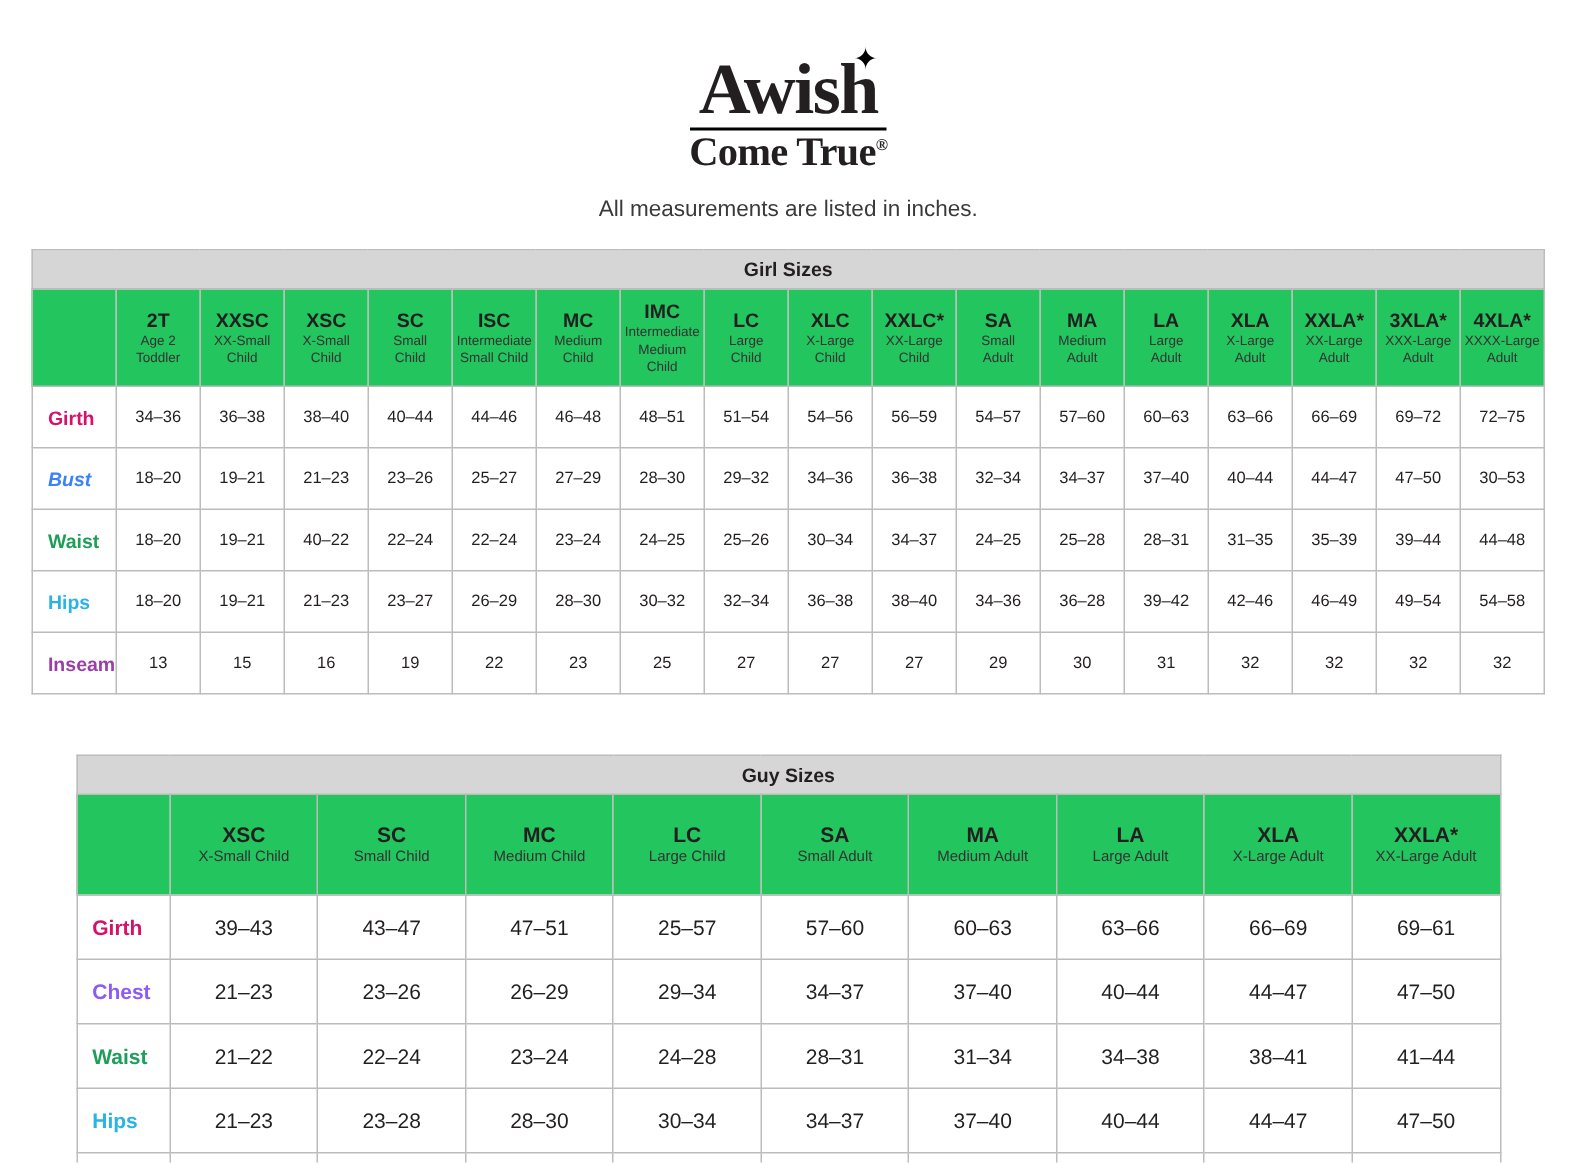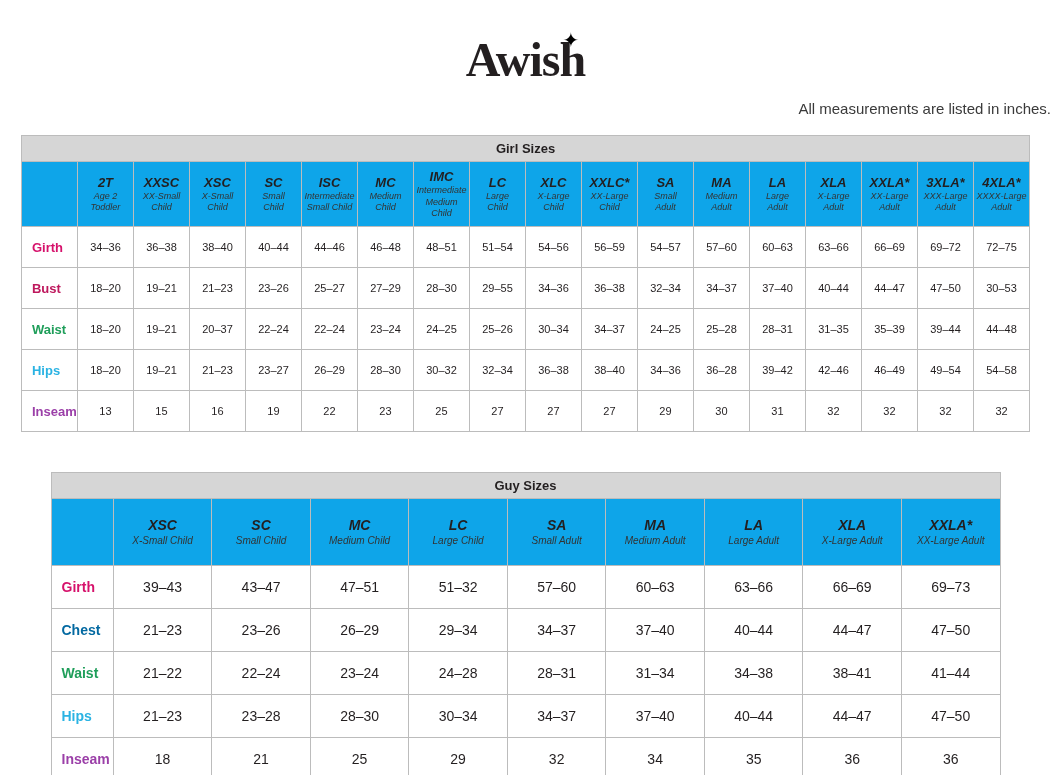--- a/index.html
+++ b/index.html
@@ -62,21 +62,21 @@
     vertical-align: super;
   }
   .main-title {
     font-family: "DejaVu Sans", sans-serif;
     font-weight: bold;
     font-size: 57px;
     letter-spacing: -1px;
     color: #1a1a1a;
   }
   .subtitle {
-    text-align: right;
+    text-align: center;
     font-size: 15px;
     color: #3a3a3a;
     margin-top: 16px;
     margin-bottom: 18px;
   }
 
   
   table {
     border-collapse: collapse;
     table-layout: fixed;
@@ -100,22 +100,21 @@
   .title-row td {
     background: #d6d6d6;
     font-weight: bold;
     font-size: 13px;
     padding: 5px 0;
     border: 1px solid #bcbcbc;
   }
   .head-row td {
     padding: 7px 2px;
     line-height: 1.25;
-    background: #0ea5e9;
-    font-style: italic;
+    background: #22c55e;
   }
   .head-row .abbr {
     font-weight: bold;
     font-size: 13px;
     display: block;
   }
   .head-row .desc {
     font-size: 9px;
     display: block;
     color: #333;
@@ -134,37 +133,38 @@
     font-size: 14px;
   }
   .guy-table .head-row td {
     height: 52px;
   }
   .guy-table .head-row .abbr { font-size: 14px; }
   .guy-table .head-row .desc { font-size: 10px; }
   .guy-table .row-label { font-size: 14px; }
 
   .c-girth { color: #d6116b; }
-  .c-bust  { color: #be185d; }
-  .c-chest { color: #0369a1; }
+  .c-bust  { color: #3b82f6; font-style: italic; }
+  .c-chest { color: #8b5cf6; }
   .c-waist { color: #1f9e5a; }
   .c-hips  { color: #2bb3e3; }
   .c-inseam{ color: #9b3fa8; }
 
   .spacer-between { height: 40px; }
 </style>
 </head>
 <body>
 
 <div class="page">
 
   <div class="header">
     <div class="logo">
       <span class="star">✦</span>
       <div class="l1">Awish</div>
+      <div class="l2"><span>Come True</span><span class="reg">®</span></div>
     </div>
   </div>
 
   <div class="subtitle">All measurements are listed in inches.</div>
 
   <table class="girl-table">
     <colgroup id="girl-cols">
         <col style="width: 56px;">
         <col style="width: 56px;">
         <col style="width: 56px;">
@@ -283,36 +283,36 @@
         </tr>
         <tr>
           <td class="row-label c-bust">Bust</td>
           <td>18–20</td>
           <td>19–21</td>
           <td>21–23</td>
           <td>23–26</td>
           <td>25–27</td>
           <td>27–29</td>
           <td>28–30</td>
-          <td>29–55</td>
+          <td>29–32</td>
           <td>34–36</td>
           <td>36–38</td>
           <td>32–34</td>
           <td>34–37</td>
           <td>37–40</td>
           <td>40–44</td>
           <td>44–47</td>
           <td>47–50</td>
           <td>30–53</td>
         </tr>
         <tr>
           <td class="row-label c-waist">Waist</td>
           <td>18–20</td>
           <td>19–21</td>
-          <td>20–37</td>
+          <td>40–22</td>
           <td>22–24</td>
           <td>22–24</td>
           <td>23–24</td>
           <td>24–25</td>
           <td>25–26</td>
           <td>30–34</td>
           <td>34–37</td>
           <td>24–25</td>
           <td>25–28</td>
           <td>28–31</td>
@@ -422,26 +422,26 @@
             <span class="desc">XX-Large Adult</span>
           </td>
         </tr>
     </thead>
     <tbody id="guy-body">
         <tr>
           <td class="row-label c-girth">Girth</td>
           <td>39–43</td>
           <td>43–47</td>
           <td>47–51</td>
-          <td>51–32</td>
+          <td>25–57</td>
           <td>57–60</td>
           <td>60–63</td>
           <td>63–66</td>
           <td>66–69</td>
-          <td>69–73</td>
+          <td>69–61</td>
         </tr>
         <tr>
           <td class="row-label c-chest">Chest</td>
           <td>21–23</td>
           <td>23–26</td>
           <td>26–29</td>
           <td>29–34</td>
           <td>34–37</td>
           <td>37–40</td>
           <td>40–44</td>

